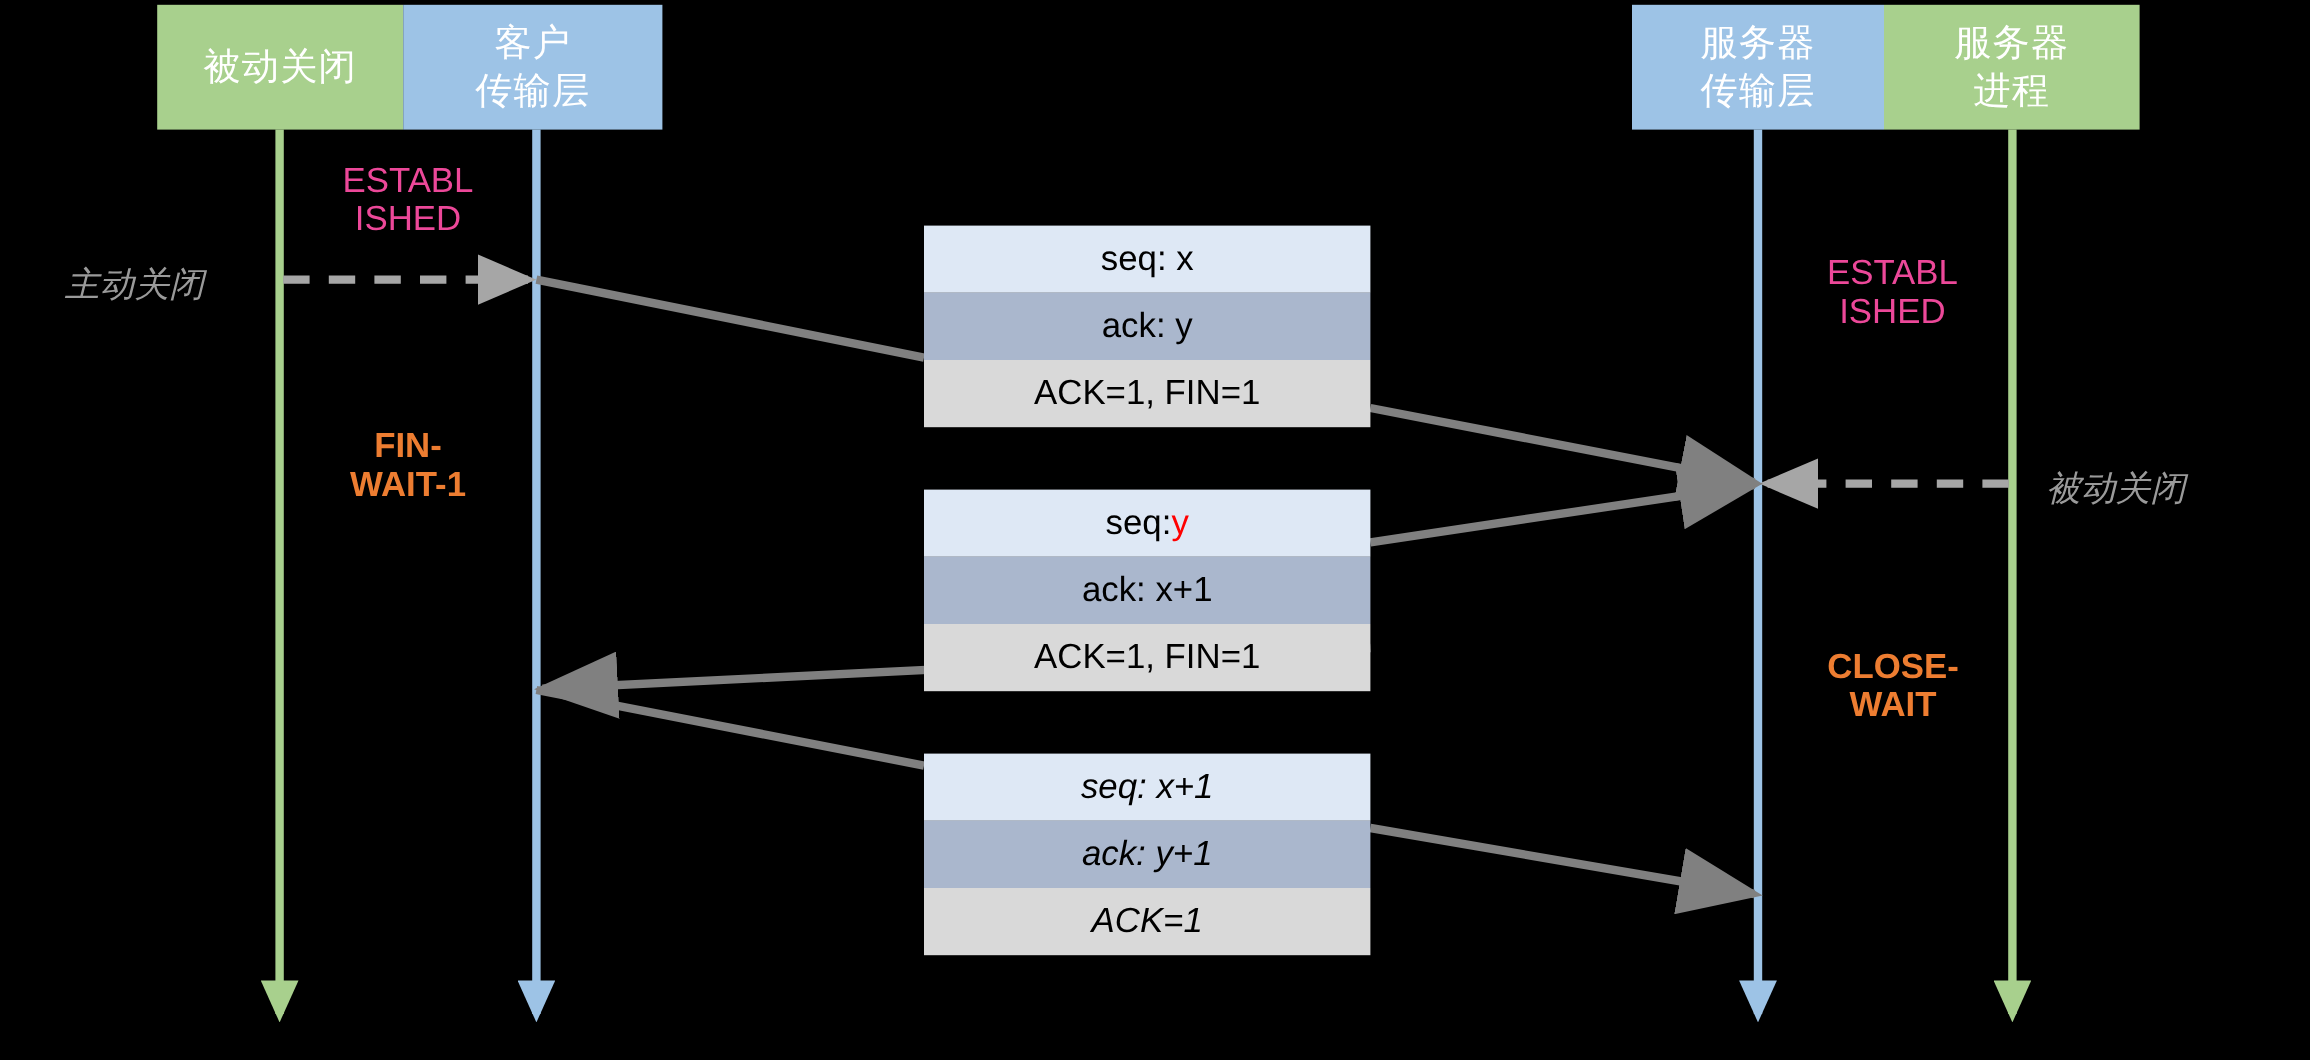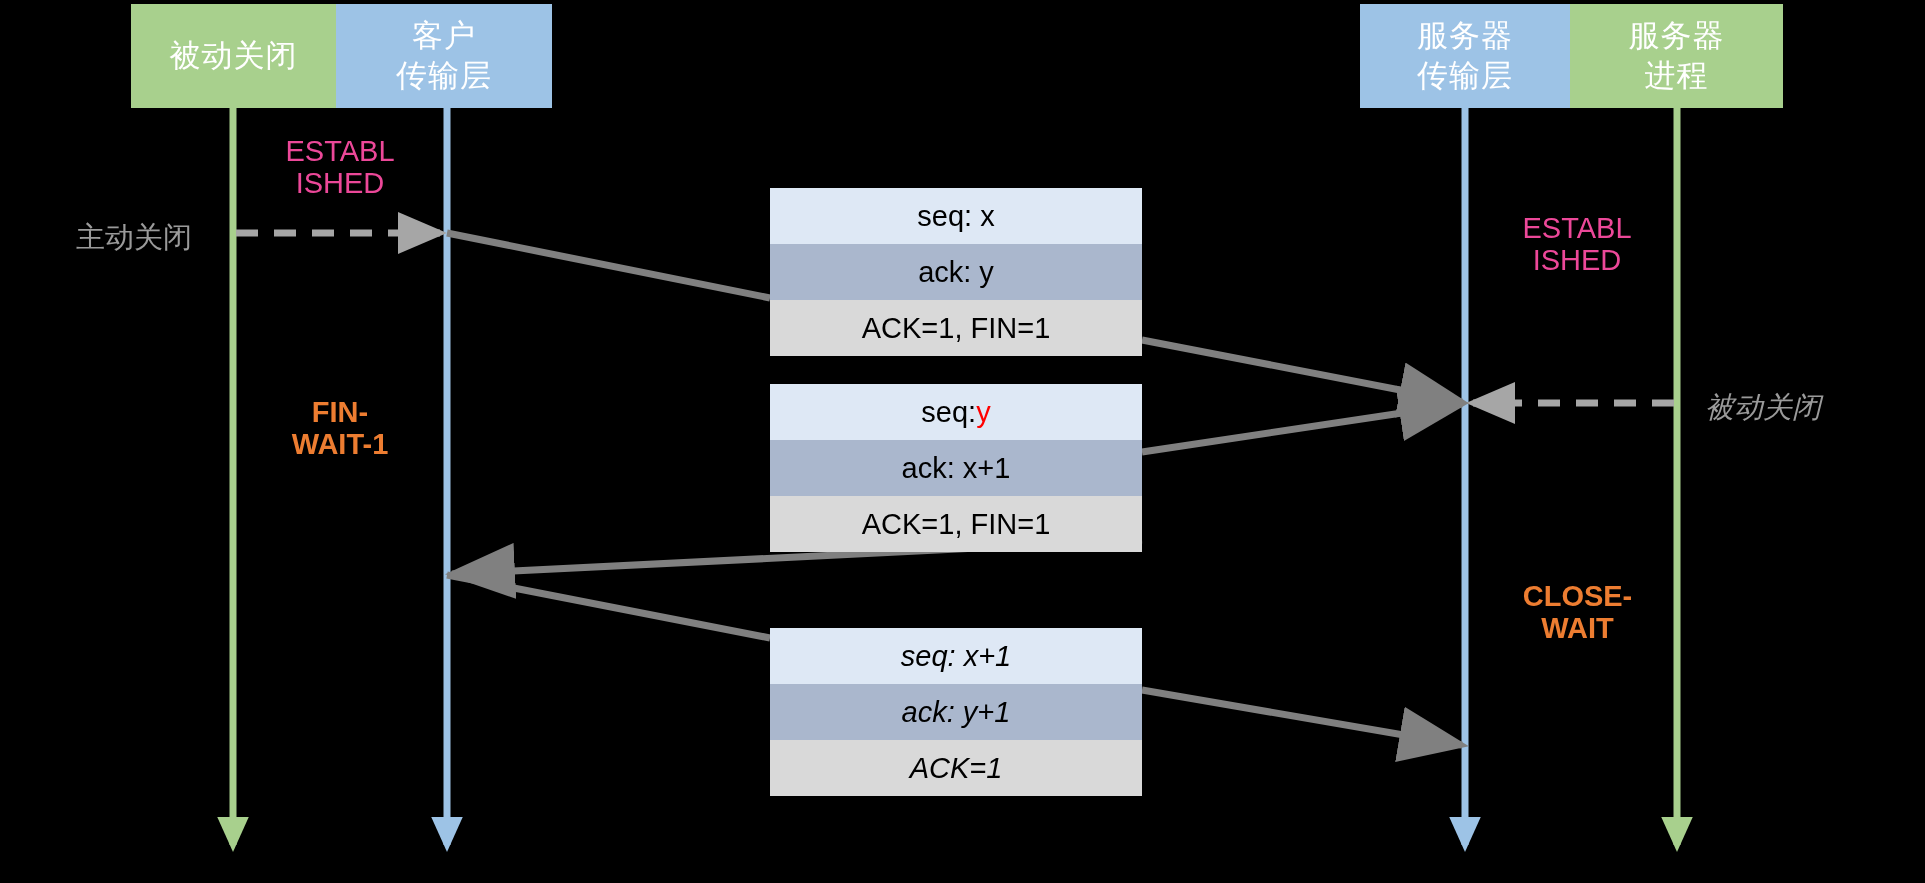--- a/index.html
+++ b/index.html
@@ -44,21 +44,21 @@
   
   .state-label {
     position: absolute;
     text-align: center;
     font-size: 29px;
     line-height: 1.12;
     font-weight: 700;
     white-space: pre-line;
   }
   .state-green { color: #ec4899; font-weight: 400; }
-  .state-orange { color: #ED7D31; font-weight: 700; margin-top: 40px; }
+  .state-orange { color: #ED7D31; font-weight: 700; }
   .side-note {
     position: absolute;
     font-size: 29px;
     color: #9A9A9A;
     white-space: nowrap;
   }
   
   .msg-box {
     position: absolute;
     width: 372px;
@@ -141,37 +141,37 @@
 
   <div class="state-label state-orange" style="left:255px; top:356px; width:170px;">FIN-
 WAIT-1</div>
 
   <div class="state-label state-green" style="left:1492px; top:212px; width:170px;">ESTABL
 ISHED</div>
 
   <div class="state-label state-orange" style="left:1490px; top:540px; width:175px;">CLOSE-
 WAIT</div>
 
-  <div class="side-note" style="left:76px; top:218px;">主动关闭</div>
+  <div class="side-note" style="left:54px; top:218px;font-style:italic;">主动关闭</div>
 
   <div class="side-note" style="left:1705px; top:388px;font-style:italic;">被动关闭</div>
 
   <div class="msg-box" style="left:770px; top:188px;">
     <div class="msg-row row-seq">
       <span>seq: x</span>
     </div>
     <div class="msg-row row-ack">
       <span>ack: y</span>
     </div>
     <div class="msg-row row-flag">
       <span>ACK=1, FIN=1</span>
     </div>
   </div>
 
-  <div class="msg-box" style="left:770px; top:384px;">
+  <div class="msg-box" style="left:770px; top:408px;">
     <div class="msg-row row-seq">
       <span>seq: </span>
         <span class="hl-red">y</span>
     </div>
     <div class="msg-row row-ack">
       <span>ack: x+1</span>
     </div>
     <div class="msg-row row-flag">
       <span>ACK=1, FIN=1</span>
     </div>

